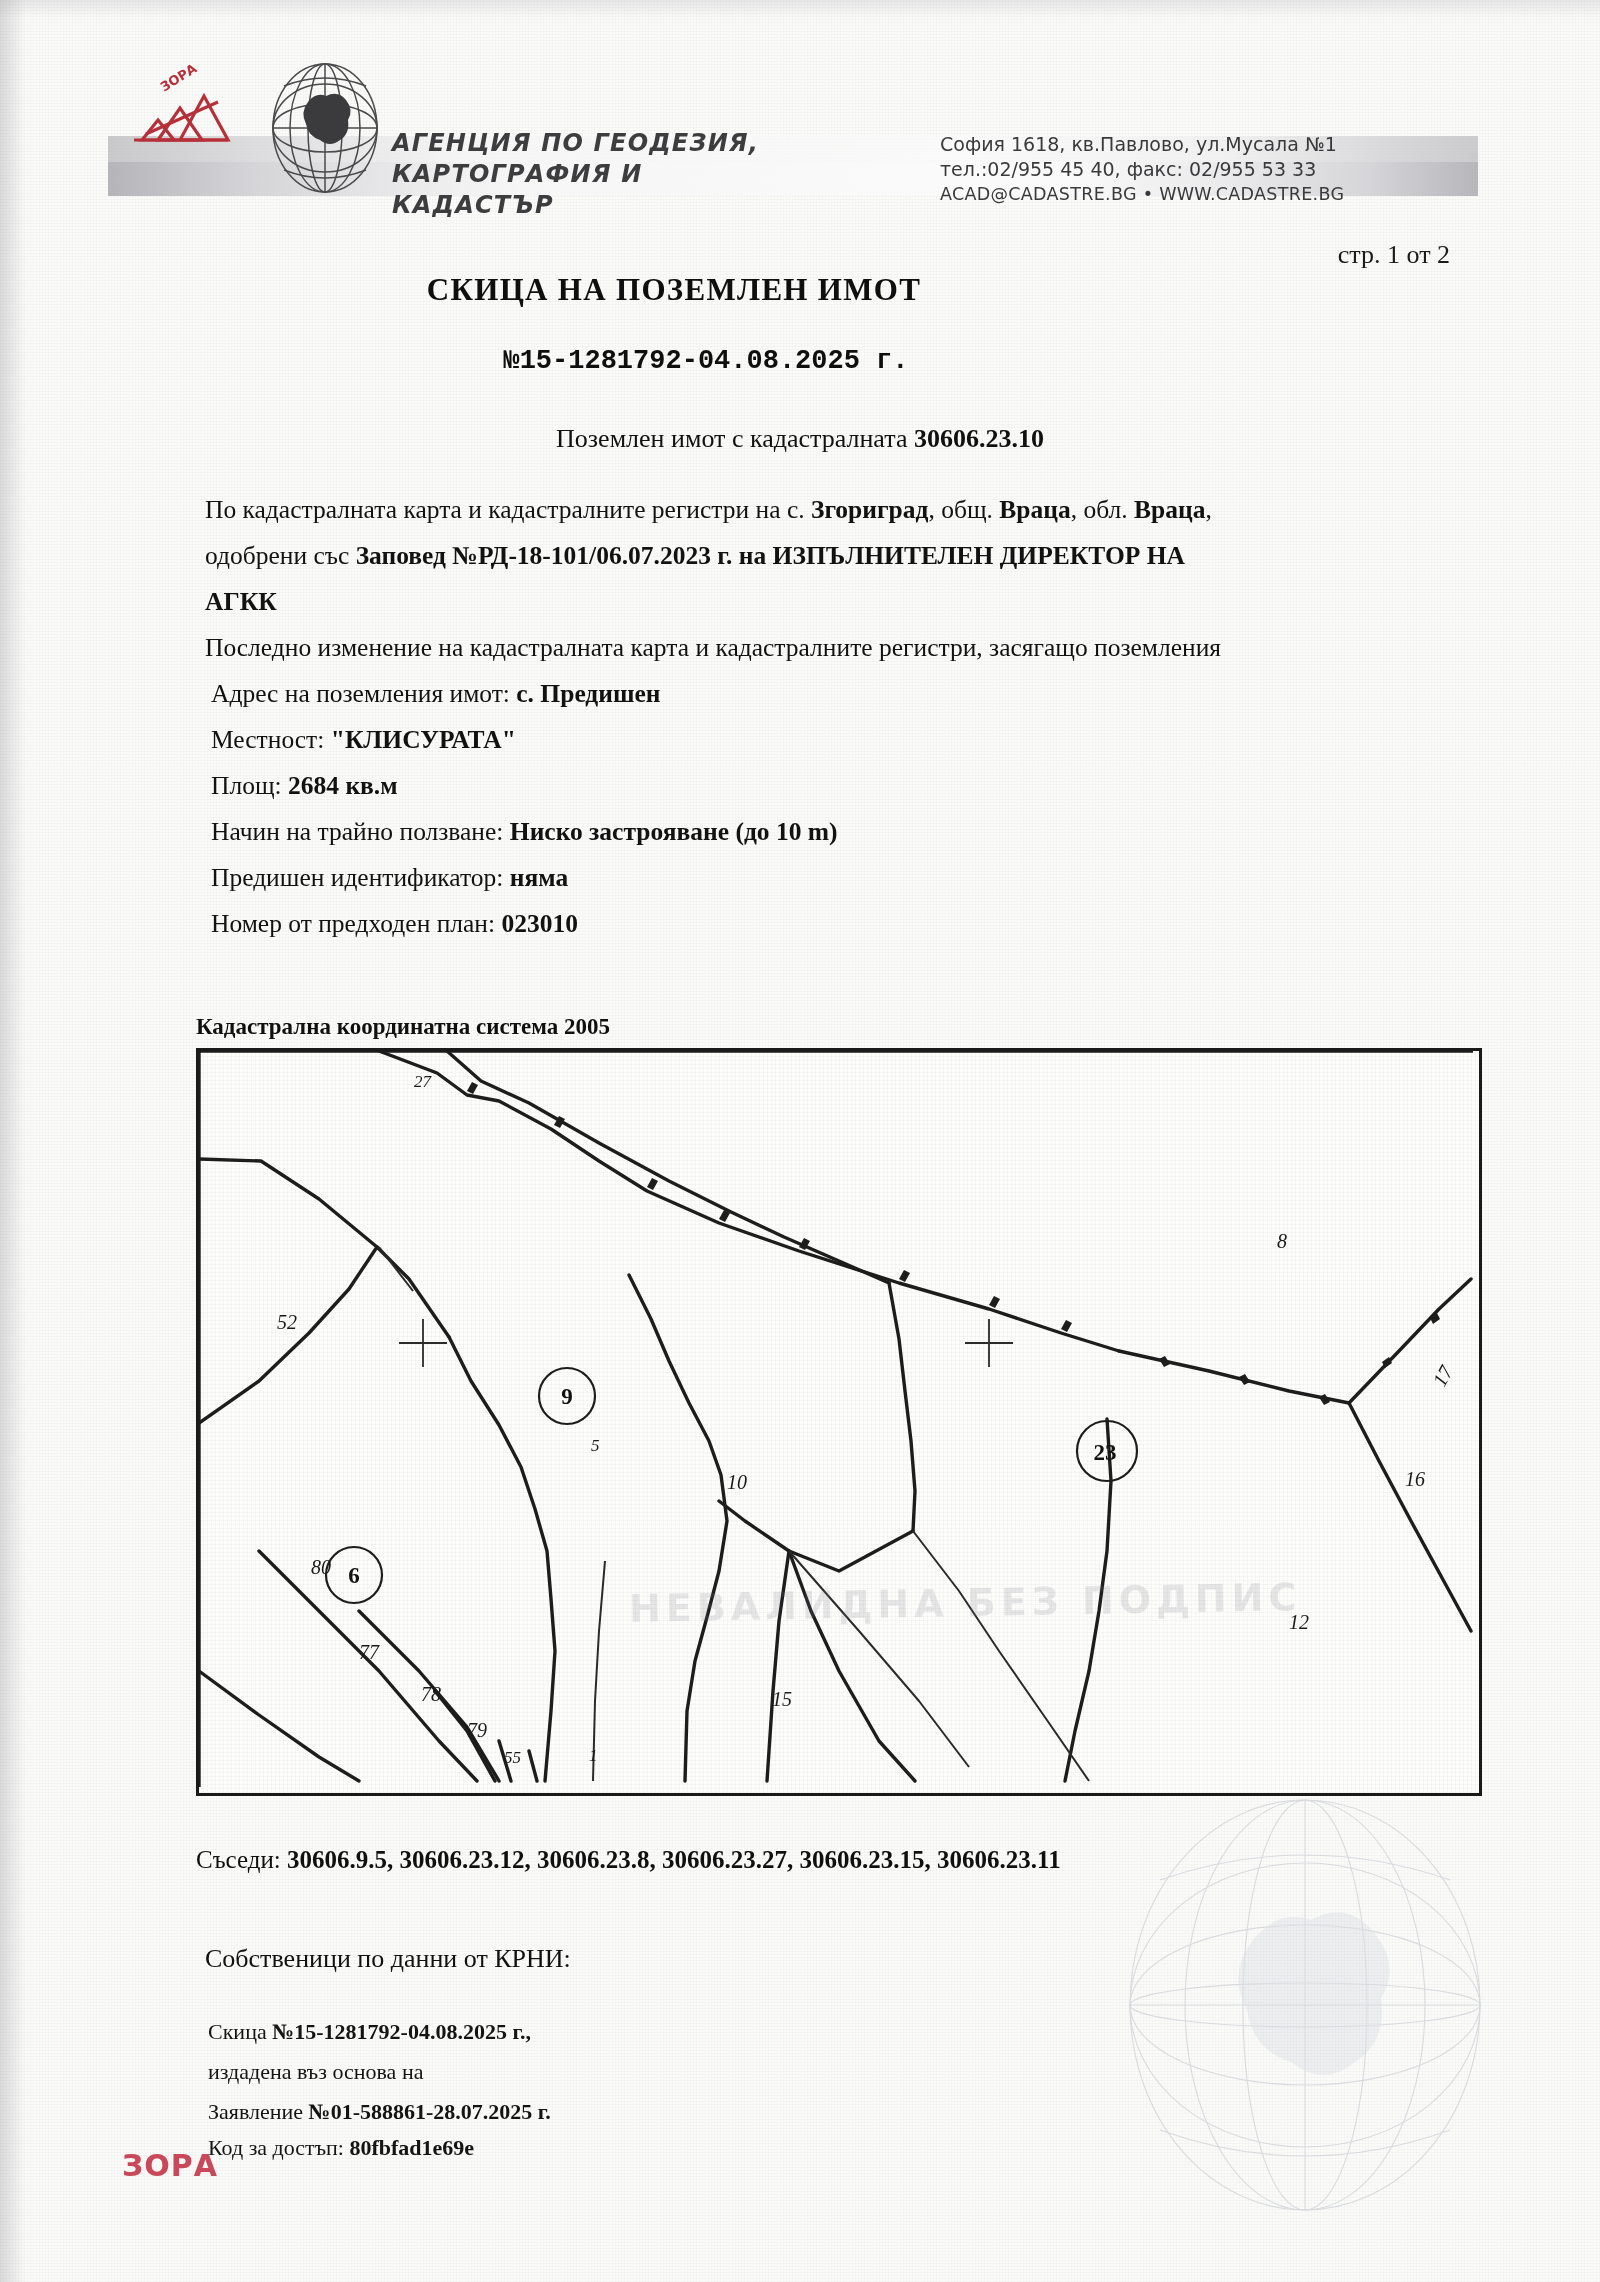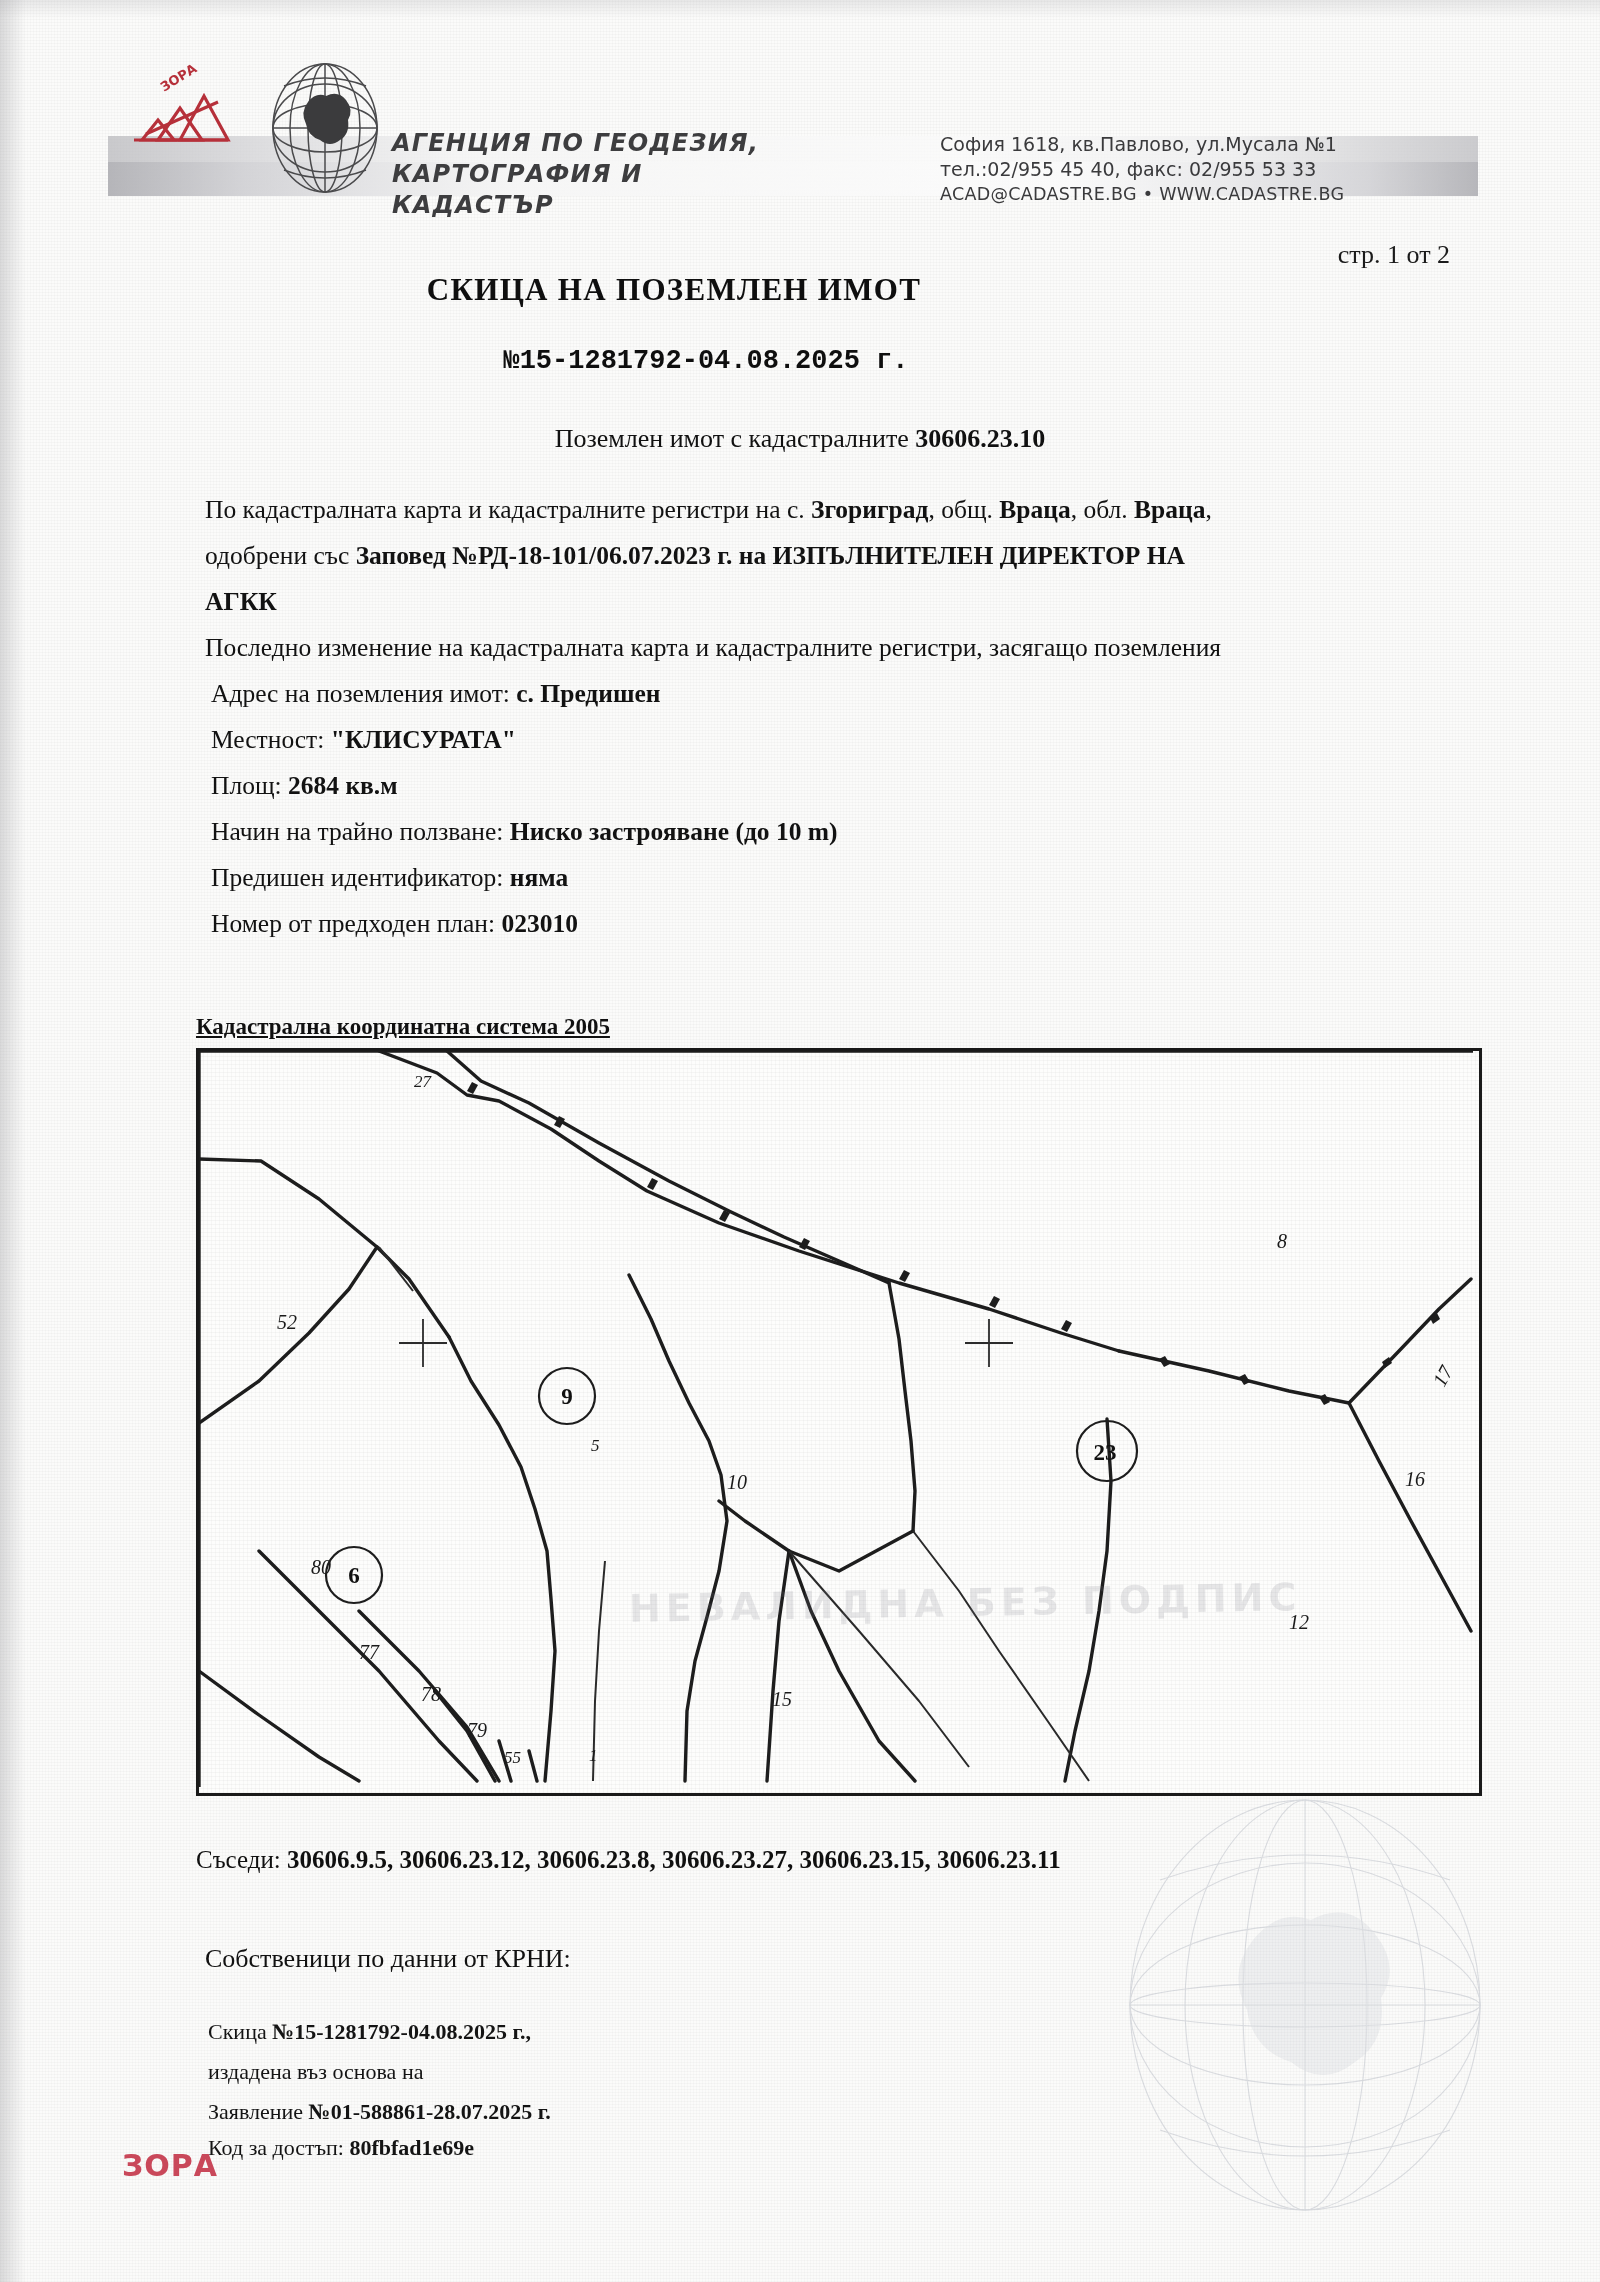--- a/index.html
+++ b/index.html
@@ -77,21 +77,21 @@
   
   .body-block{
     position:absolute;left:205px;top:488px;width:1230px;
     font-size:25.5px;line-height:43px;color:#121212;
   }
   .body-block p{margin:0 0 3px 0;}
   .body-block b{font-weight:bold;}
   .row-pad{padding-left:6px;}
   .ccs{
     position:absolute;left:196px;top:1014px;
-    font-size:23px;font-weight:bold;color:#101010;text-decoration:underline;
+    font-size:23px;font-weight:bold;color:#101010;
   }
 
   
   .map-wrap{
     position:absolute;left:196px;top:1048px;width:1280px;height:742px;
     border:3px solid #1a1a1a;
     background:
       repeating-linear-gradient(0deg, rgba(0,0,0,0.030) 0 1px, rgba(0,0,0,0) 1px 4px),
       repeating-linear-gradient(90deg, rgba(0,0,0,0.028) 0 1px, rgba(0,0,0,0) 1px 4px),
       #fdfdfc;
@@ -211,21 +211,21 @@
       <div class="c2">тел.:02/955 45 40, факс: 02/955 53 33</div>
       <div class="c3">ACAD@CADASTRE.BG • WWW.CADASTRE.BG</div>
     </div>
   </div>
 
   <div class="page-num">стр. 1 от 2</div>
 
   <div class="doc-title">СКИЦА НА ПОЗЕМЛЕН ИМОТ</div>
   <div class="doc-number">№15-1281792-04.08.2025 г.</div>
   <div class="doc-ident">
-    <span>Поземлен имот с кадастралните </span><b>30606.23.10</b>
+    <span>Поземлен имот с кадастралната </span><b>30606.23.10</b>
   </div>
 
   <div class="body-block">
     <p>
       <span>По кадастралната карта и кадастралните регистри на с. </span><b>Згориград</b><span>, общ. </span><b>Враца</b><span>, обл. </span><b>Враца</b><span>,</span>
     </p>
     <p>
       <span>одобрени със </span><b>Заповед №РД-18-101/06.07.2023 г. на ИЗПЪЛНИТЕЛЕН ДИРЕКТОР НА</b>
     </p>
     <p>

